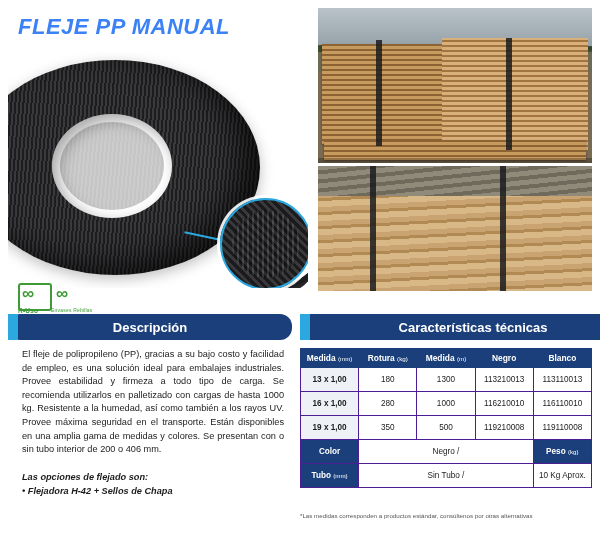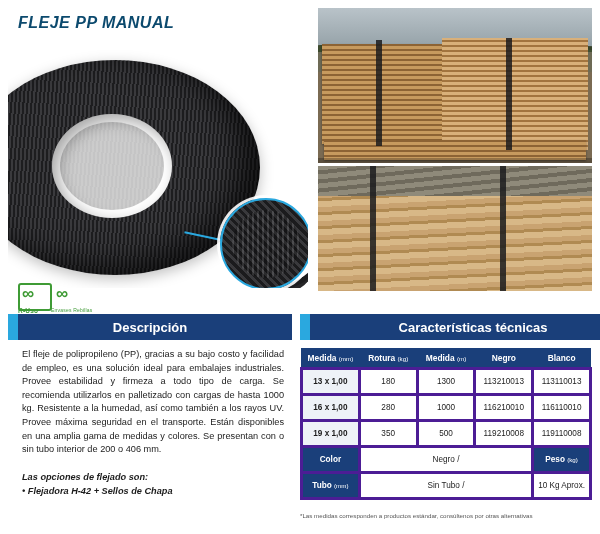--- a/index.html
+++ b/index.html
@@ -9,22 +9,22 @@
     font-family:"Liberation Sans", sans-serif;
     color:#222;
     overflow:hidden;
     position:relative;
   }
   .page{position:relative;width:600px;height:534px;}
 
   
   .title{
     position:absolute;left:18px;top:14px;
-    font-size:16px;font-weight:bold;font-style:italic;
-    color:#0c4a6e;letter-spacing:0.5px;
+    font-size:22px;font-weight:bold;font-style:italic;
+    color:#3b82f6;letter-spacing:0.5px;
   }
 
   
   .hero-left{
     position:absolute;left:8px;top:40px;width:300px;height:248px;
     background:#ffffff;overflow:hidden;
   }
   .coil-wrap{position:absolute;inset:0;}
   .coil-outer{
     position:absolute;left:-38px;top:20px;width:290px;height:215px;
@@ -131,21 +131,21 @@
   .boards-strap{
     position:absolute;width:6px;height:100%;top:0;background:#1b1b1d;opacity:.85;
   }
 
   
   .hdr{
     position:absolute;height:26px;background:#1a3f7a;color:#fff;
     display:flex;align-items:center;justify-content:center;
     font-size:13px;font-weight:bold;
   }
-  .hdr-desc{left:8px;top:314px;width:284px;}
+  .hdr-desc{left:8px;top:314px;width:284px;border-radius:12px;}
   .hdr-tech{left:300px;top:314px;width:346px;}
   .hdr-accent{position:absolute;top:314px;width:10px;height:26px;background:#2aa8df;}
   .hdr-accent-1{left:8px;}
   .hdr-accent-2{left:300px;}
 
   
   .desc{
     position:absolute;left:22px;top:348px;width:262px;
     font-size:9.2px;line-height:13.6px;text-align:justify;color:#1c1c1c;
   }
@@ -155,21 +155,21 @@
   }
   .opts .opt-line{display:block;font-style:italic;}
 
   
   table.tech{
     position:absolute;left:300px;top:348px;width:292px;
     border-collapse:collapse;font-size:8.2px;color:#1c1c1c;
     table-layout:fixed;
   }
   table.tech th,table.tech td{
-    border:3px solid #4c1d95;text-align:center;padding:4px 2px;
+    border:1px solid #4c1d95;text-align:center;padding:4px 2px;
   }
   table.tech thead th{
     background:#1a3f7a;color:#fff;font-size:8.4px;font-weight:bold;border:1px solid #1a3f7a;
   }
   table.tech thead th small{font-size:6.2px;font-weight:normal;}
   table.tech tbody td{background:#fff;height:15px;}
   table.tech tbody tr td:first-child{font-weight:bold;background:#eef2f7;}
   td.lbl{background:#1a3f7a !important;color:#fff;font-weight:bold;}
   td.lbl small{font-size:6.2px;font-weight:normal;}
   td.left{text-align:left;padding-left:8px;}

